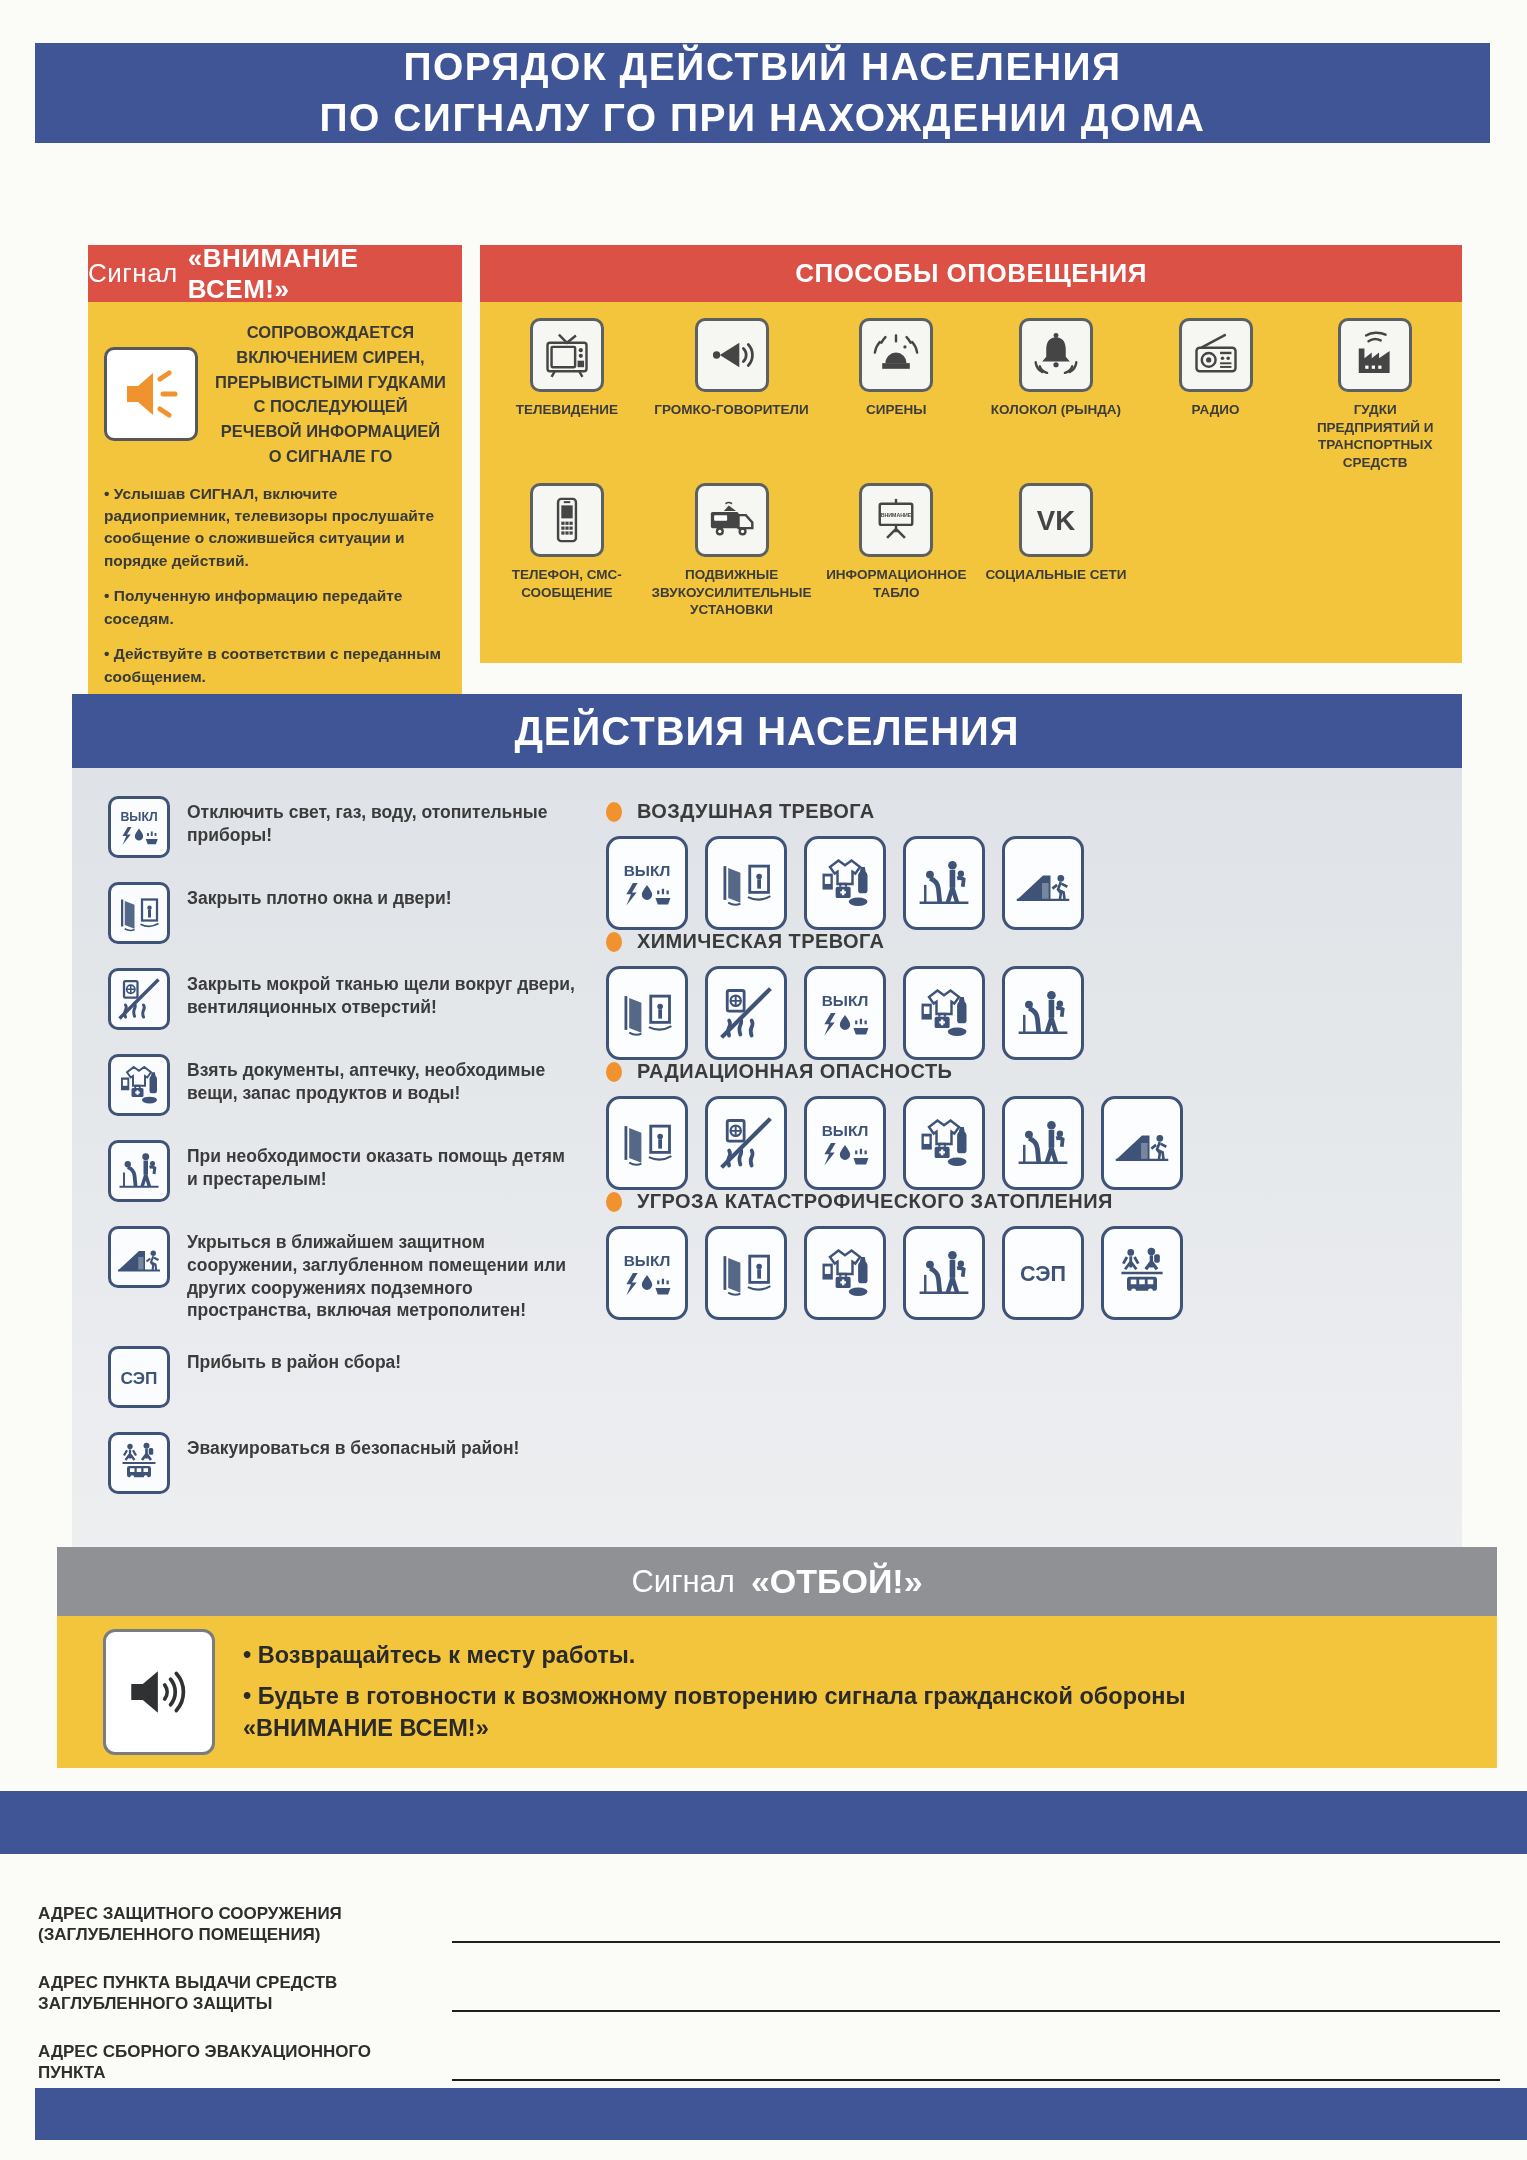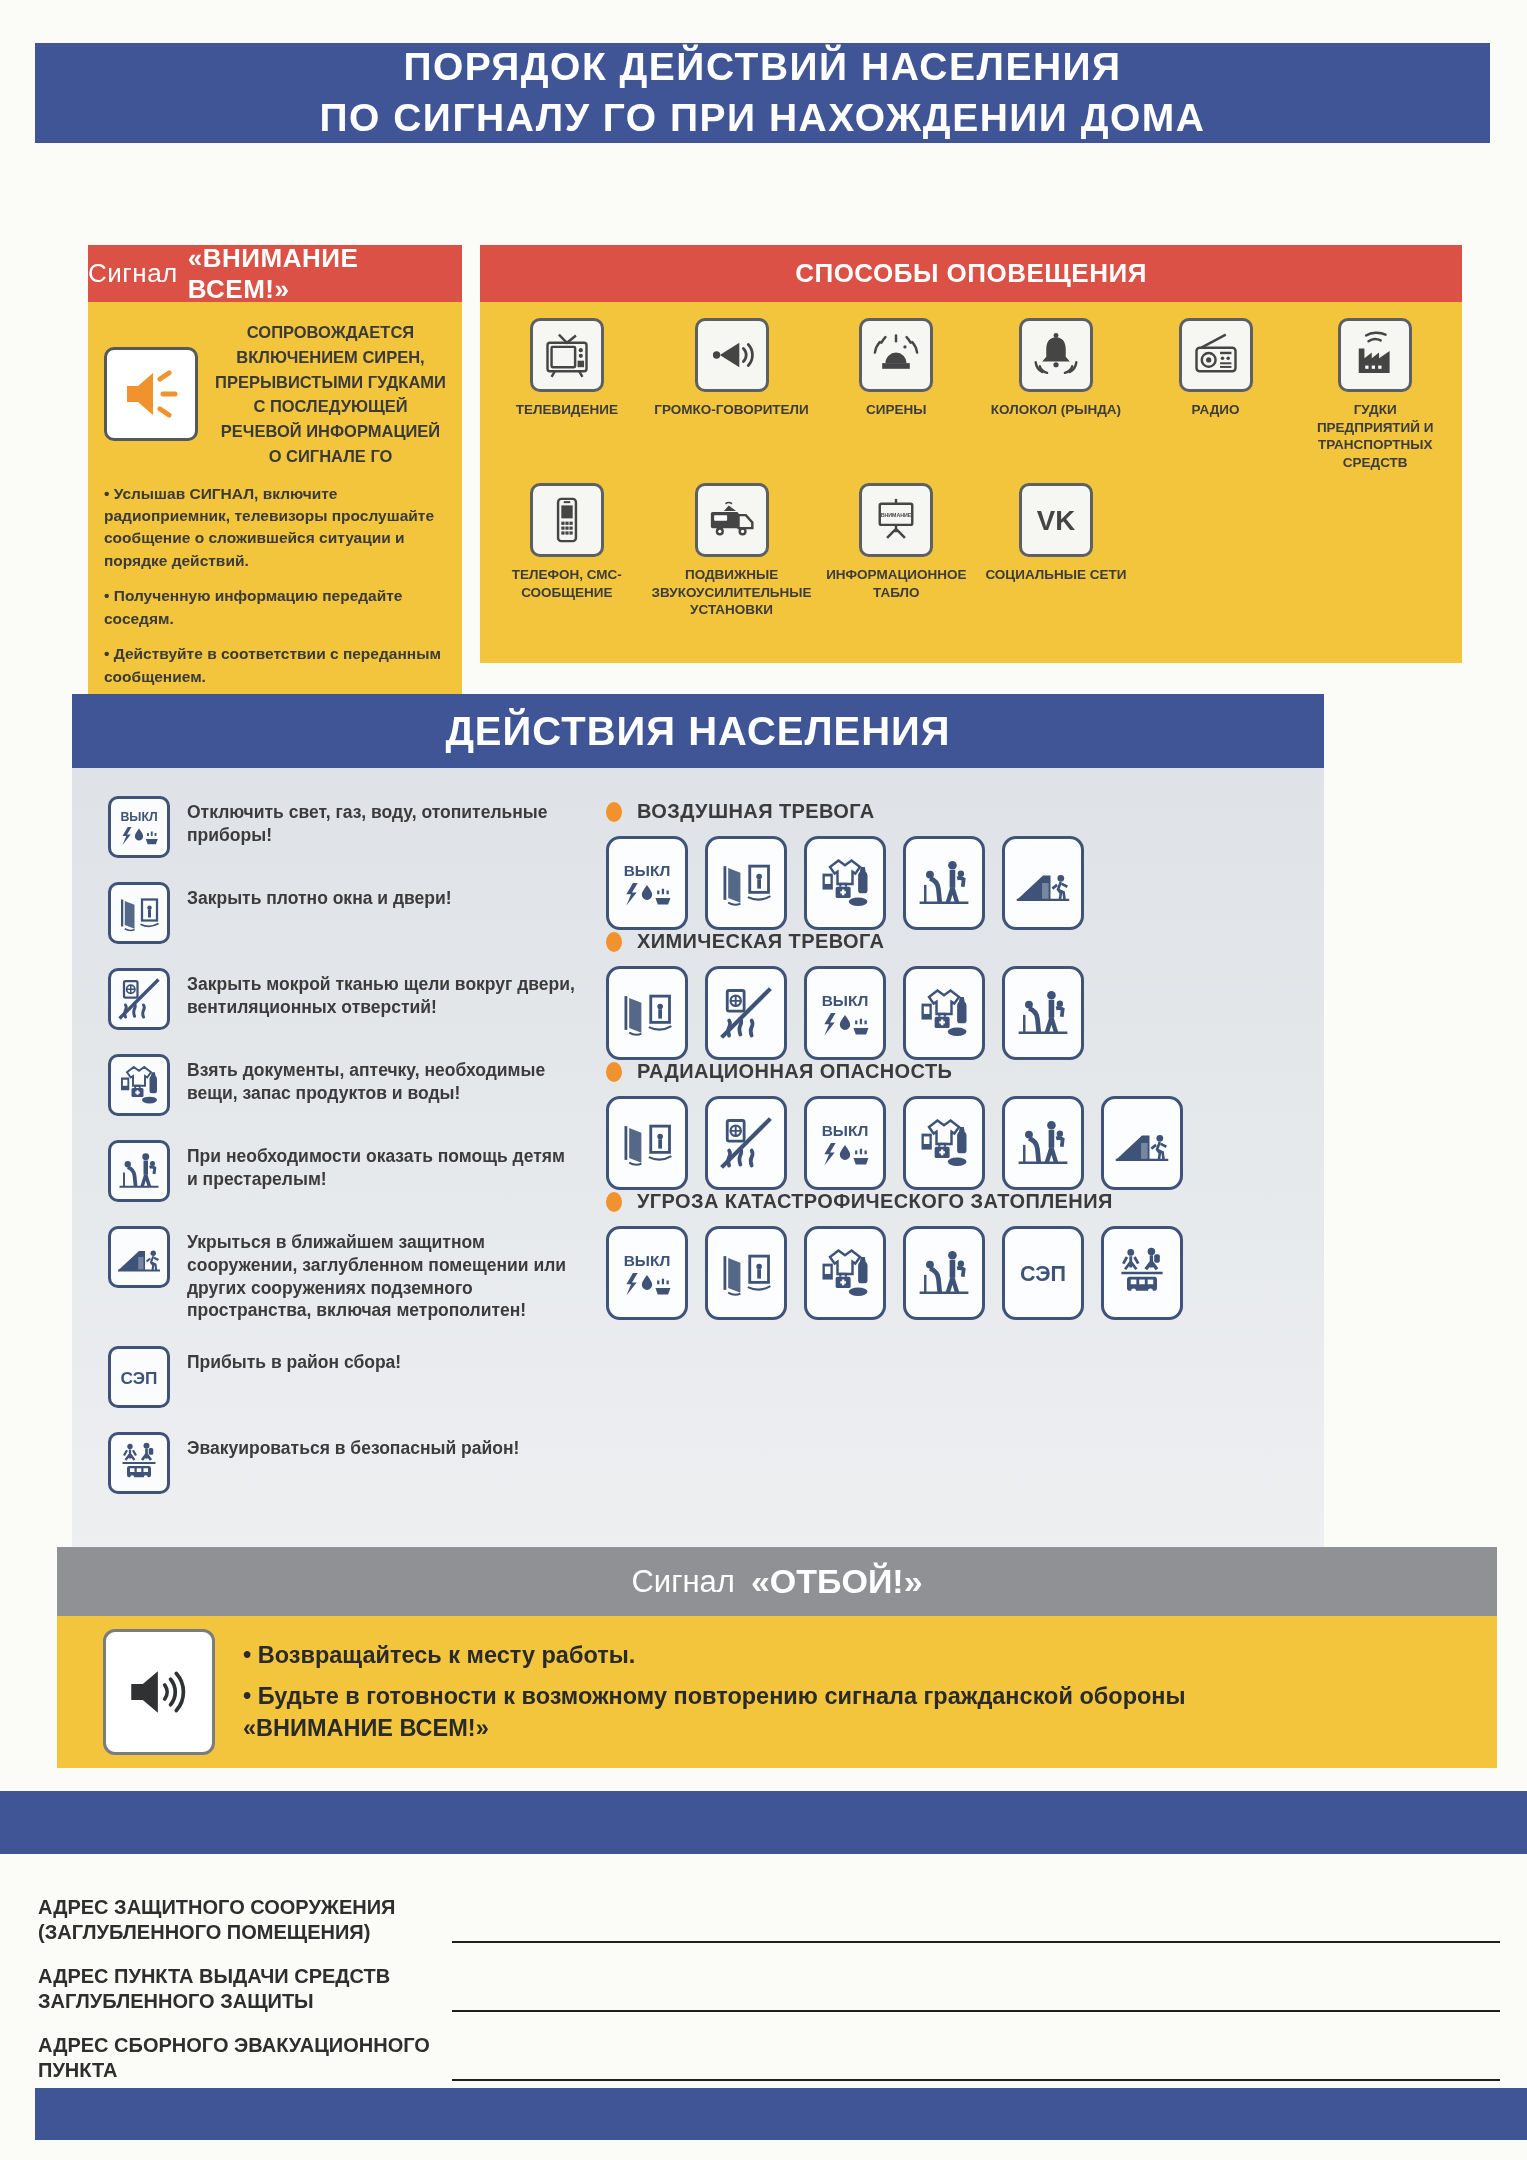--- a/index.html
+++ b/index.html
@@ -43,21 +43,21 @@
   .panel-notify .panel-body { padding:16px 12px 8px; }
   .notify-grid { display:grid; grid-template-columns:repeat(6,1fr); column-gap:10px; row-gap:12px; }
   .ncell { display:flex; flex-direction:column; align-items:center; }
   .nicon-box {
     width:74px; height:74px; background:#f6f6f3; border:3px solid #5d6063; border-radius:10px;
     display:flex; align-items:center; justify-content:center; color:#454545;
   }
   .nicon-box svg { width:52px; height:52px; }
   .ncell .nlabel { margin-top:9px; font-size:13.5px; font-weight:bold; color:#3c3c3c; text-align:center; line-height:1.3; }
   
-  .actions { position:absolute; left:72px; top:694px; width:1252px; }
+  .actions { position:absolute; left:72px; top:694px; width:1390px; }
   .actions-head {
     height:74px; background:var(--blue,#3f5596); color:#fff;
     display:flex; align-items:center; justify-content:center;
     font-size:40px; font-weight:bold; letter-spacing:1px;
   }
   .actions-body {
     height:792px; background:linear-gradient(#dfe2e6,#edeff1);
     display:flex; gap:28px; padding:28px 18px 20px 36px;
   }
   .actions-list { width:470px; flex:none; display:flex; flex-direction:column; gap:24px; }
@@ -97,21 +97,21 @@
   }
   .allclear-speaker svg { width:74px; height:74px; }
   .allclear-bullets { list-style:none; display:flex; flex-direction:column; gap:8px; max-width:1000px; }
   .allclear-bullets li { font-size:23.5px; font-weight:bold; color:#2a2a2a; line-height:1.4; }
   .allclear-bullets li::before { content:"• "; }
   
   .band-mid { position:absolute; left:0; top:1791px; width:1527px; height:63px; background:var(--blue,#3f5596); }
   .band-bottom { position:absolute; left:35px; top:2088px; width:1492px; height:52px; background:var(--blue,#3f5596); }
   .address-form { position:absolute; left:38px; top:1888px; width:1462px; display:flex; flex-direction:column; gap:11px; }
   .afield { display:flex; align-items:flex-end; gap:22px; min-height:58px; }
-  .afield-label { width:392px; flex:none; font-size:20px; font-weight:bold; line-height:1.28; color:#2e2e2e; }
+  .afield-label { width:392px; flex:none; font-size:17px; font-weight:bold; line-height:1.28; color:#2e2e2e; }
   .afield-line { flex:1; border-bottom:2.5px solid #1f1f1f; min-height:30px; margin-bottom:3px; font-size:18px; }
 </style>
 </head>
 <body>
 
 <div class="page">
 
   <div class="title-bar">
     <div>ПОРЯДОК ДЕЙСТВИЙ НАСЕЛЕНИЯ</div>
     <div>ПО СИГНАЛУ ГО ПРИ НАХОЖДЕНИИ ДОМА</div>

